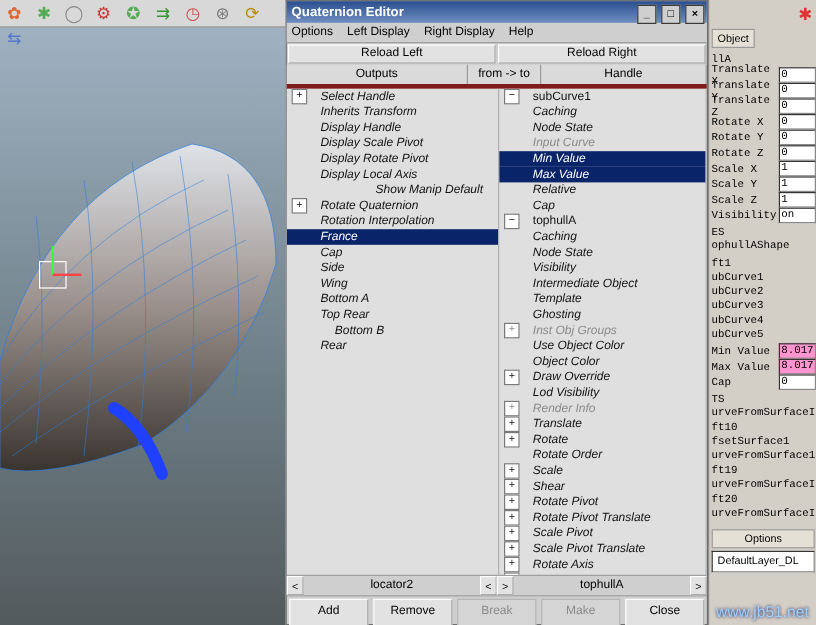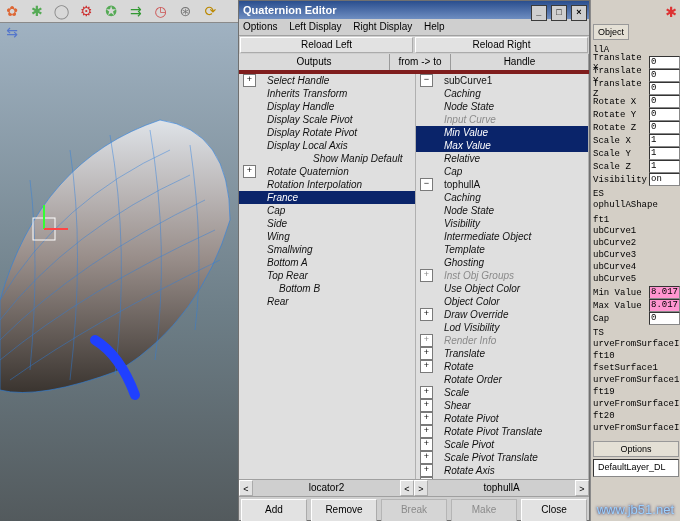--- a/index.html
+++ b/index.html
@@ -129,21 +129,20 @@
         <div class="row" style="position: relative;"><span>Display Scale Pivot</span></div>
         <div class="row" style="position: relative;"><span>Display Rotate Pivot</span></div>
         <div class="row" style="position: relative;"><span>Display Local Axis</span></div>
         <div class="row" style="position: relative; margin-left: 46px;"><span>Show Manip Default</span></div>
         <div class="row" style="position: relative;"><span class="plus">+</span><span>Rotate Quaternion</span></div>
         <div class="row" style="position: relative;"><span>Rotation Interpolation</span></div>
         <div class="row sel" style="position: relative;"><span>France</span></div>
         <div class="row" style="position: relative;"><span>Cap</span></div>
         <div class="row" style="position: relative;"><span>Side</span></div>
         <div class="row" style="position: relative;"><span>Wing</span></div>
-        <div class="row" style="position: relative;"><span>Smallwing</span></div>
         <div class="row" style="position: relative;"><span>Bottom A</span></div>
         <div class="row" style="position: relative;"><span>Top Rear</span></div>
         <div class="row" style="position: relative; padding-left: 40px;"><span>Bottom B</span></div>
         <div class="row" style="position: relative;"><span>Rear</span></div>
       </div>
     <div class="pane right" id="pane-right">
         <div class="row bold" style="position: relative;"><span class="plus">−</span><span>subCurve1</span></div>
         <div class="row" style="position: relative;"><span>Caching</span></div>
         <div class="row" style="position: relative;"><span>Node State</span></div>
         <div class="row dim" style="position: relative;"><span>Input Curve</span></div>

